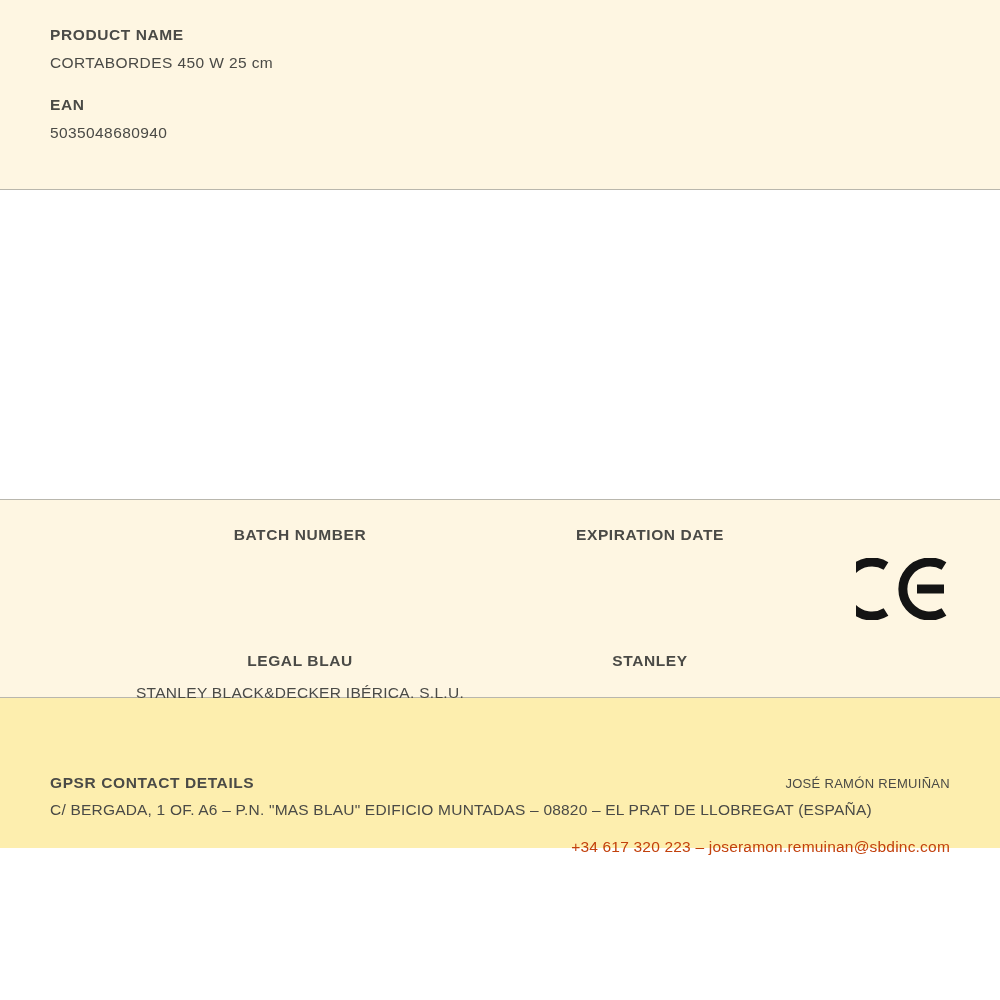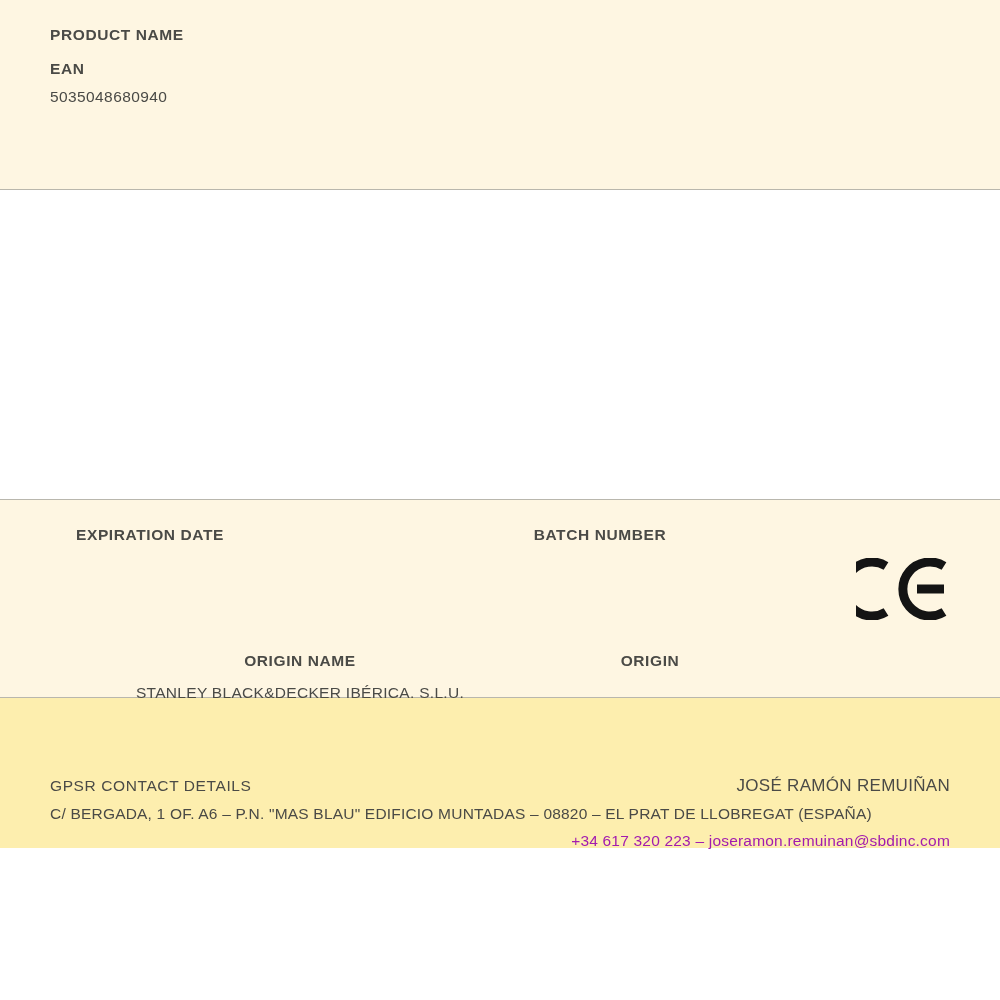--- a/index.html
+++ b/index.html
@@ -37,21 +37,21 @@
     color: #4a4a46;
     margin: 0 0 10px 0;
   }
   .field-value {
     font-size: 15.5px;
     letter-spacing: 0.4px;
     color: #4a4a46;
     margin: 0;
   }
   .field-group + .field-group {
-    margin-top: 16px;
+    margin-top: 24px;
   }
 
   
   .blank-area {
     background: #ffffff;
     flex: 1 1 auto;
     border-bottom: 1px solid #b9b7ad;
   }
 
   
@@ -106,82 +106,83 @@
     padding: 30px 50px 0 50px;
     position: relative;
   }
   .footer-top {
     display: flex;
     justify-content: space-between;
     align-items: baseline;
   }
   .footer-label {
     font-size: 15.5px;
-    font-weight: normal;
+    font-weight: bold;
     letter-spacing: 0.6px;
     color: #4a4a46;
   }
   .footer-person {
-    font-size: 17px;
+    font-size: 13px;
     letter-spacing: 0.3px;
     color: #4a4a46;
     margin-top: 48px;
   }
   .footer-address {
     margin-top: 9px;
     text-align: left;
     font-size: 15.5px;
     letter-spacing: 0.2px;
     color: #4a4a46;
   }
   .footer-contact {
-    margin-top: 9px;
+    margin-top: 19px;
     text-align: right;
     font-size: 15.5px;
     letter-spacing: 0.2px;
-    color: #a21caf;
+    color: #c2410c;
   }
 </style>
 </head>
 <body>
 
 <div class="sheet">
 
   <div class="top-block">
     <div class="field-group">
       <div class="field-label">PRODUCT NAME</div>
+      <div class="field-value">CORTABORDES 450 W 25 cm</div>
     </div>
     <div class="field-group">
       <div class="field-label">EAN</div>
       <div class="field-value">5035048680940</div>
     </div>
   </div>
 
   <div class="blank-area"></div>
 
   <div class="info-block">
 
     <div class="info-row first">
+      <div class="info-col left">
+        <div class="info-label">BATCH NUMBER</div>
+        <div class="info-value"></div>
+      </div>
       <div class="info-col right">
         <div class="info-label">EXPIRATION DATE</div>
         <div class="info-value"></div>
       </div>
-      <div class="info-col left">
-        <div class="info-label">BATCH NUMBER</div>
-        <div class="info-value"></div>
-      </div>
     </div>
 
     <div class="info-row second">
       <div class="info-col left">
-        <div class="info-label">ORIGIN NAME</div>
+        <div class="info-label">LEGAL BLAU</div>
         <div class="info-value">STANLEY BLACK&amp;DECKER IBÉRICA, S.L.U.</div>
       </div>
       <div class="info-col right">
-        <div class="info-label">ORIGIN</div>
+        <div class="info-label">STANLEY</div>
       </div>
     </div>
 
     <div class="ce-mark">
       <svg width="96" height="62" viewBox="0 0 96 62" xmlns="http://www.w3.org/2000/svg">
         <path d="M36 31 A28 28 0 1 0 36 31.001 M36 31 A28 28 0 0 1 36 31" fill="none"></path>
         <path d="M30 8 A27 27 0 1 0 30 54" fill="none" stroke="#141414" stroke-width="9"></path>
         <path d="M88 8 A27 27 0 1 0 88 54" fill="none" stroke="#141414" stroke-width="9"></path>
         <rect x="61" y="26.5" width="27" height="9" fill="#141414"></rect>
       </svg>

